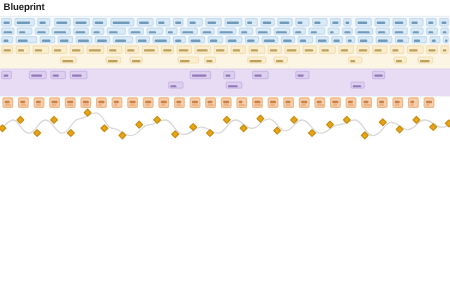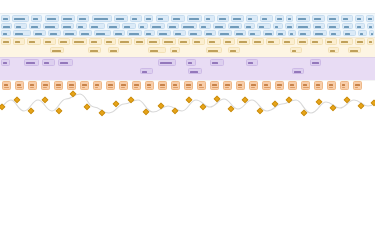--- a/index.html
+++ b/index.html
@@ -74,20 +74,23 @@
     z-index:5;
   }
 
   .sr{position:absolute;width:1px;height:1px;overflow:hidden;clip:rect(0 0 0 0);white-space:nowrap;}
 </style>
 </head>
 <body>
 
 <div id="app">
 
+  <div class="header">
+    <div class="title">Blueprint</div>
+  </div>
 
   <div class="band band-blue"></div>
   <div class="band band-cream"></div>
   <div class="band band-purple"></div>
   <div class="band band-white"></div>
 
   <div class="band-rule" style="top:13px"></div>
   <div class="band-rule" style="top:37px"></div>
   <div class="band-rule" style="top:57px"></div>
   <div class="band-rule" style="top:80px"></div>

